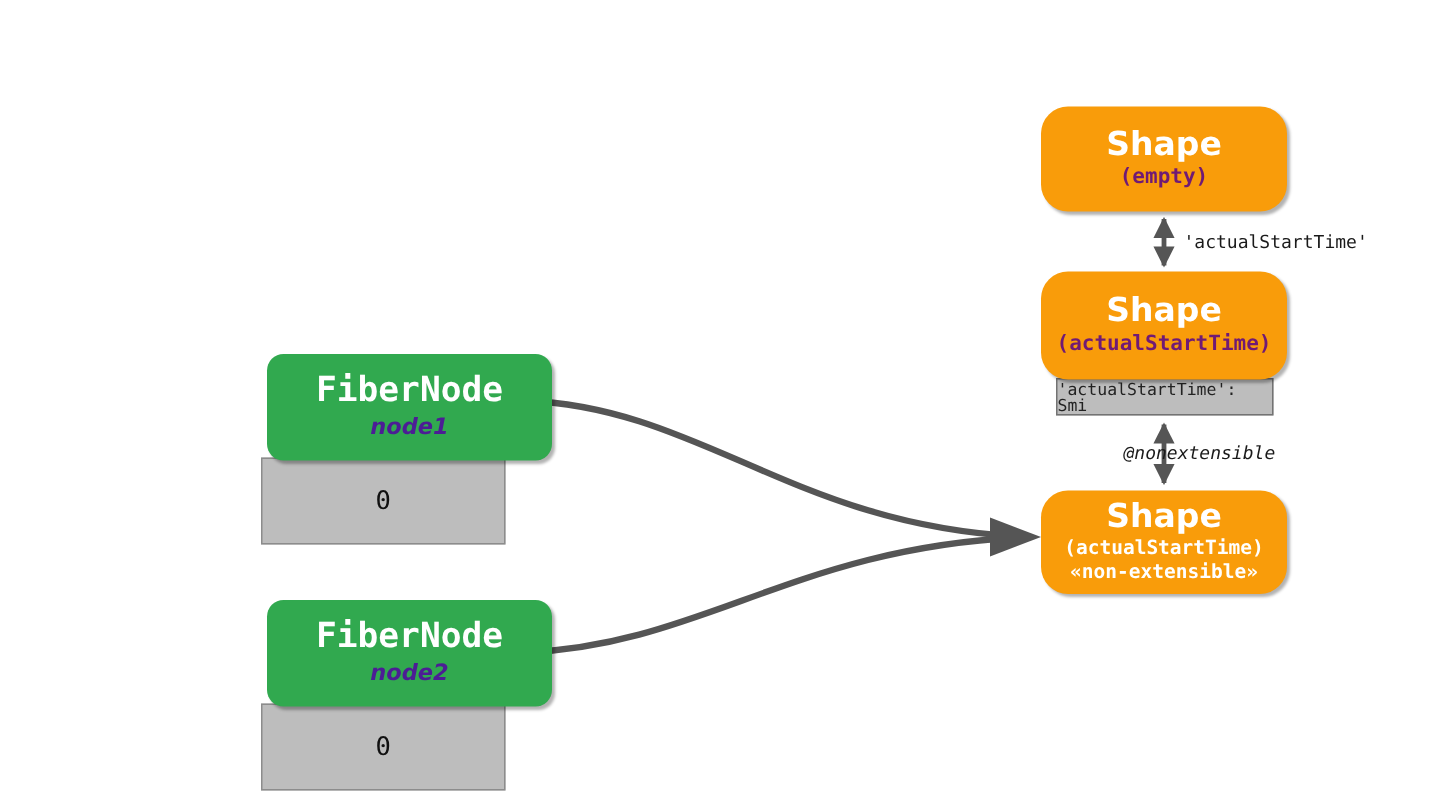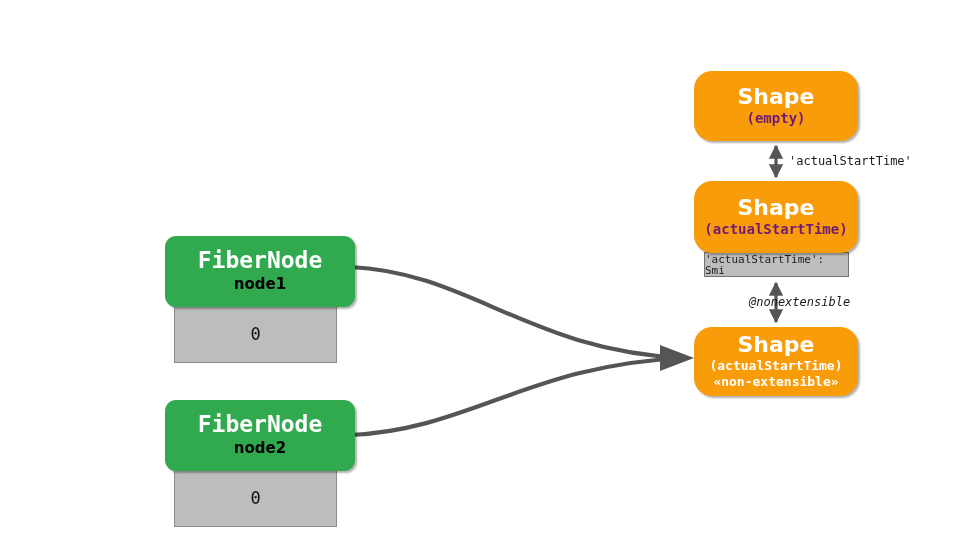--- a/index.html
+++ b/index.html
@@ -29,21 +29,21 @@
     height: 540px;
     pointer-events: none;
   }
 
   
   .fiber-node {
     position: absolute;
   }
   .fiber-header {
     position: absolute;
-    left: 4px;
+    left: 17px;
     top: 0;
     width: 190px;
     height: 71px;
     box-sizing: border-box;
     background: #31A94F;
     border-radius: 11px;
     box-shadow: 2px 2px 2px rgba(0,0,0,0.30);
     display: flex;
     flex-direction: column;
     align-items: center;
@@ -52,26 +52,27 @@
   }
   .fiber-title {
     color: #ffffff;
     font-family: "DejaVu Sans Mono", monospace;
     font-size: 23px;
     font-weight: bold;
     line-height: 1.05;
     letter-spacing: 0px;
   }
   .fiber-sub {
-    color: #000000;
+    color: #4c1d95;
     font-family: "DejaVu Sans", sans-serif;
     font-size: 15px;
     font-weight: bold;
     line-height: 1.4;
     margin-top: 1px;
+    font-style: italic;
   }
   .fiber-body {
     position: absolute;
     left: 13px;
     top: 69px;
     width: 163px;
     height: 58px;
     box-sizing: border-box;
     background: #BDBDBD;
     border: 1px solid #8c8c8c;

